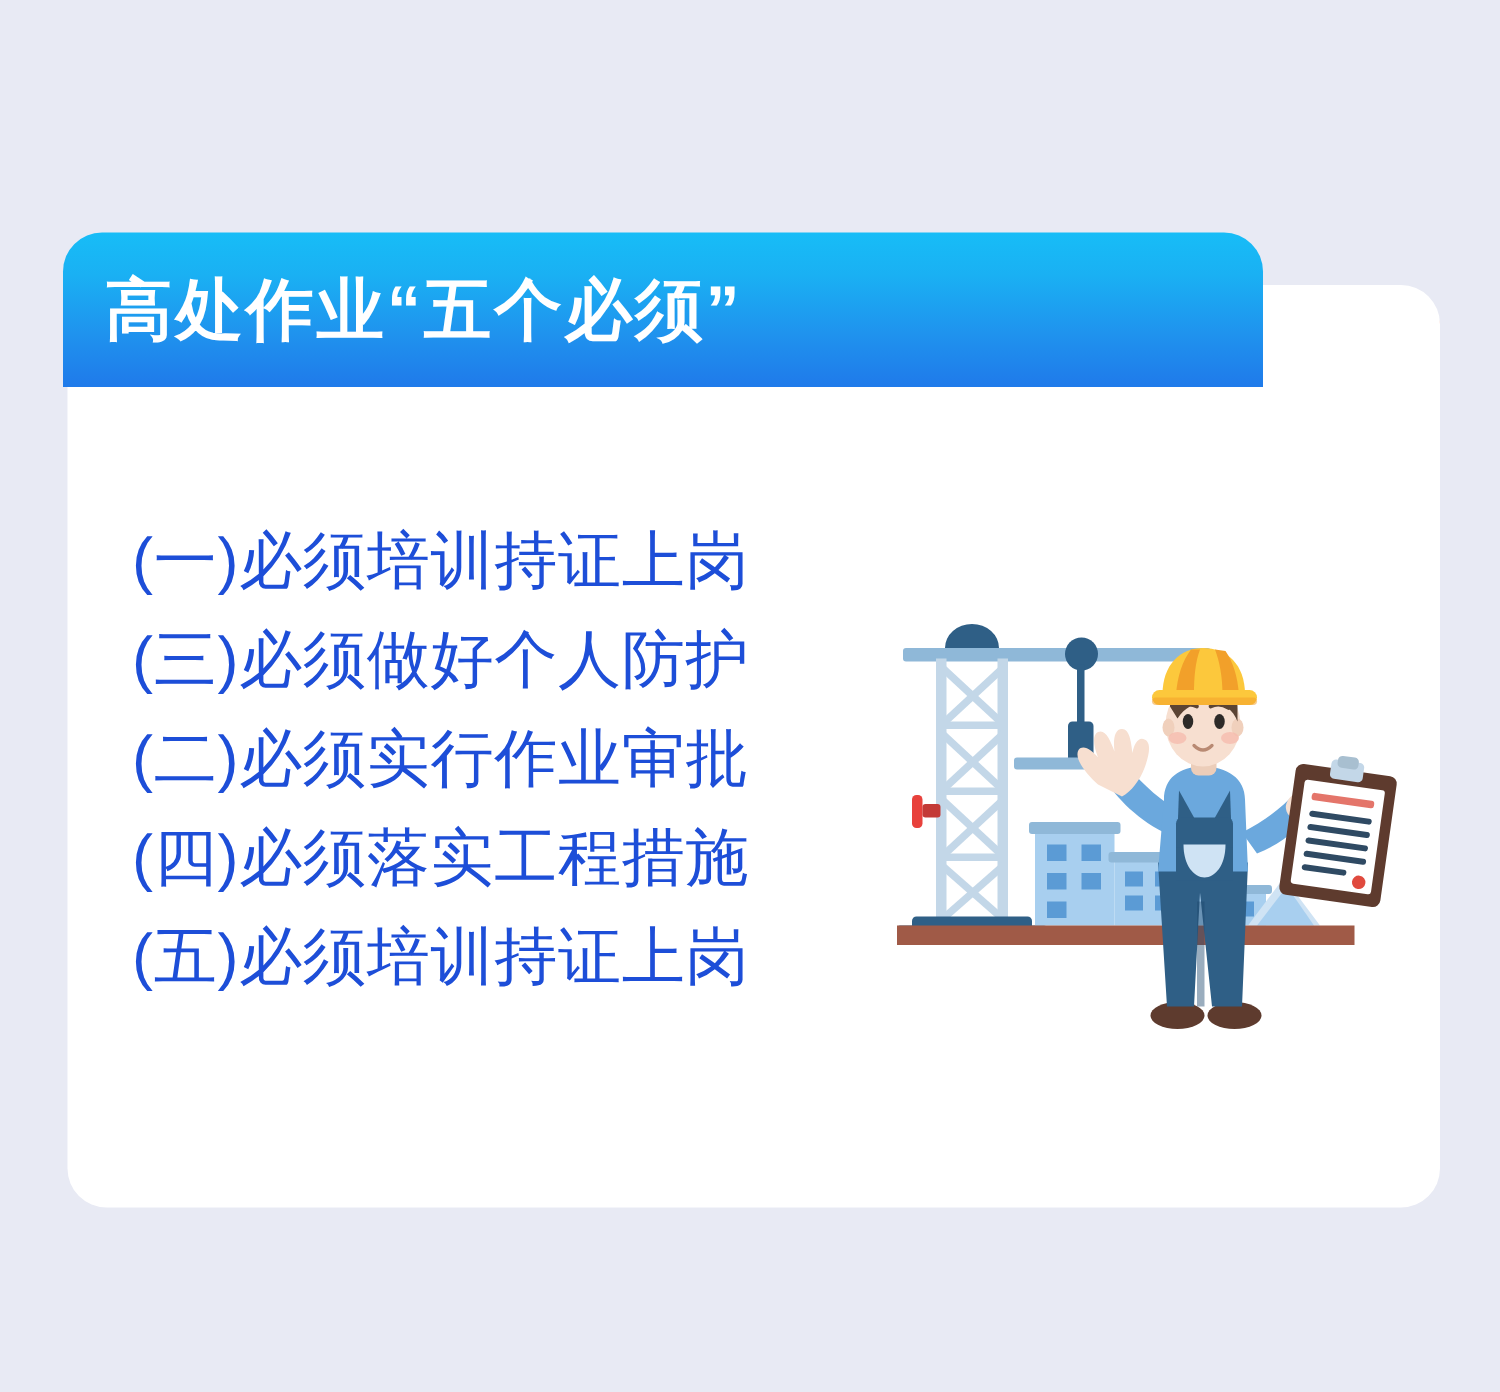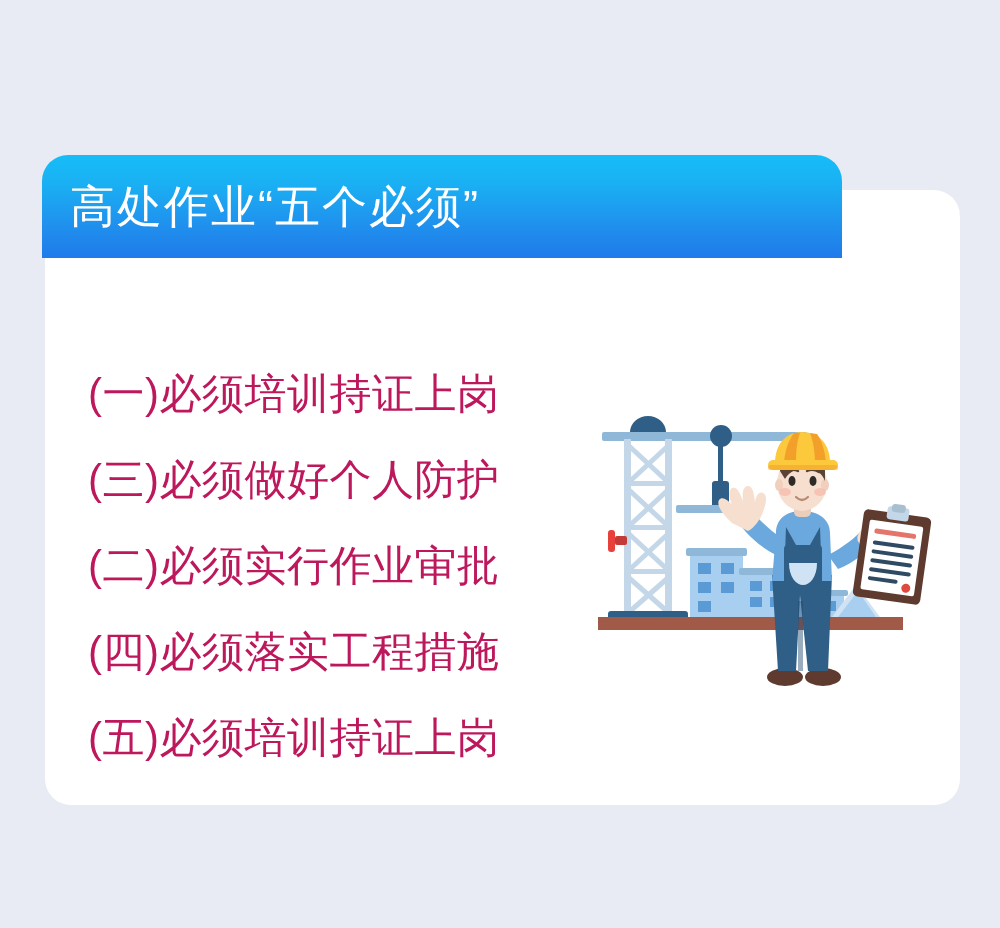--- a/index.html
+++ b/index.html
@@ -61,46 +61,45 @@
     z-index: 3;
     display: flex;
     align-items: center;
     box-sizing: border-box;
     padding-left: 28px;
   }
 
   .header-title {
     color: #ffffff;
     font-size: 45px;
-    font-weight: normal;
+    font-weight: bold;
     letter-spacing: 2px;
     line-height: 1;
     white-space: nowrap;
     user-select: none;
   }
 
   
   .req-list {
     position: absolute;
     left: 88px;
     top: 350px;
     z-index: 4;
     display: flex;
     flex-direction: column;
     gap: 19px;
   }
 
   .req-item {
     font-size: 42px;
     font-weight: normal;
-    color: #be185d;
+    color: #1d4ed8;
     line-height: 1.12;
     letter-spacing: 0.5px;
     white-space: nowrap;
-    margin-top: 20px;
   }
 
   
   .illustration {
     position: absolute;
     left: 580px;
     top: 405px;
     width: 370px;
     height: 300px;
     z-index: 4;

